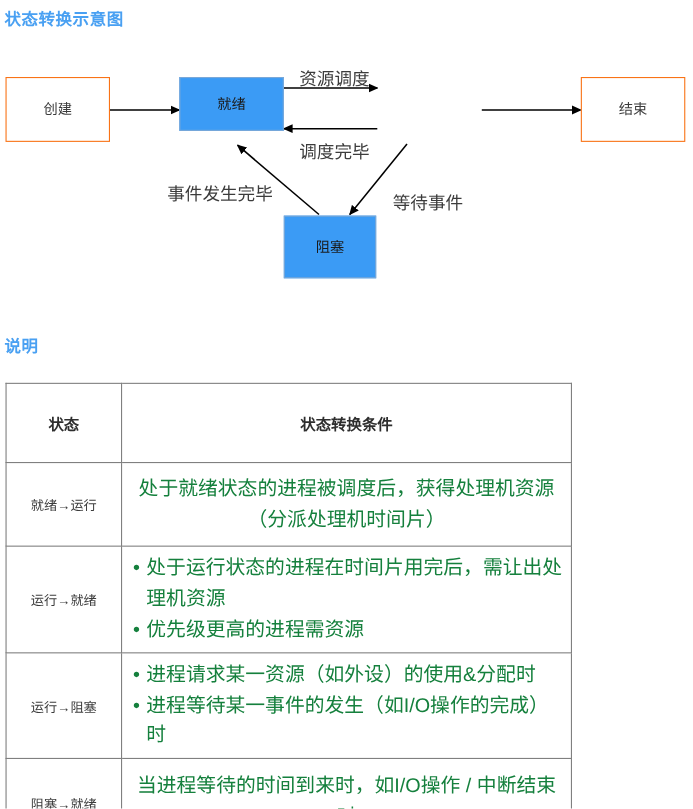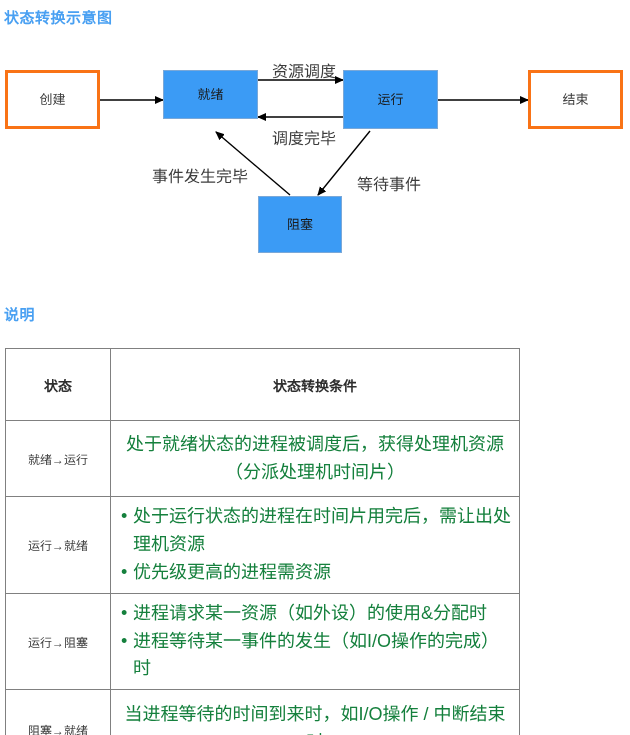--- a/index.html
+++ b/index.html
@@ -42,21 +42,21 @@
     box-sizing: border-box;
     display: flex;
     align-items: center;
     justify-content: center;
     font-size: 13px;
     line-height: 1;
     white-space: nowrap;
   }
   .node.plain {
     background: #ffffff;
-    border: 3px solid #f97316;
+    border: 1px solid #f97316;
     color: #3c3c3c;
   }
   .node.active {
     background: #3b9bf5;
     border: 1px solid #7aa8d8;
     color: #1b1b1b;
   }
 
   #node-create  { left: 5px;   top: 15px;  width: 95px;  height: 59px; }
   #node-ready   { left: 163px; top: 15px;  width: 95px;  height: 49px; }
@@ -168,23 +168,20 @@
   </svg>
 
   <div class="node plain" id="node-create">
     <span>创建</span>
   </div>
 
   <div class="node active" id="node-ready">
     <span>就绪</span>
   </div>
 
-  <div class="node active" id="node-running">
-    <span>运行</span>
-  </div>
 
   <div class="node plain" id="node-end">
     <span>结束</span>
   </div>
 
   <div class="node active" id="node-blocked">
     <span>阻塞</span>
   </div>
 
   <div class="edge-label" id="label-resource-dispatch">资源调度</div>

